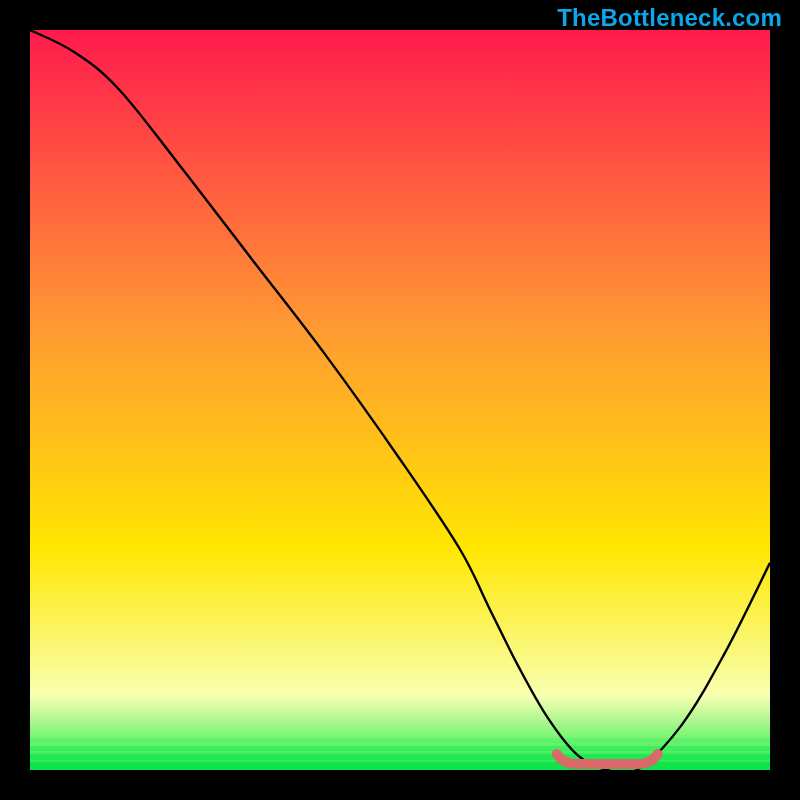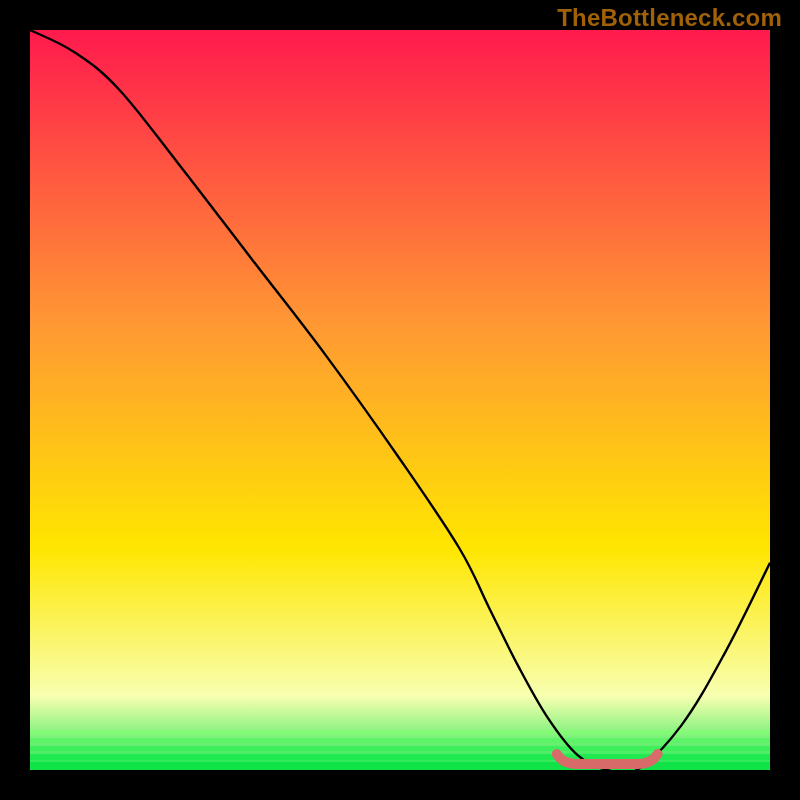--- a/index.html
+++ b/index.html
@@ -22,21 +22,21 @@
     position: absolute;
     background: #000;
   }
   .watermark {
     position: absolute;
     top: 4px;
     right: 18px;
     font-family: Arial, Helvetica, sans-serif;
     font-size: 24px;
     font-weight: bold;
-    color: #a16207;
+    color: #0ea5e9;
     letter-spacing: 0.2px;
   }
   svg { display: block; }
 </style>
 </head>
 <body>
 
 <div class="frame">
 
   <div class="plot-area" style="left:30px; top:30px; width:740px; height:740px;">

